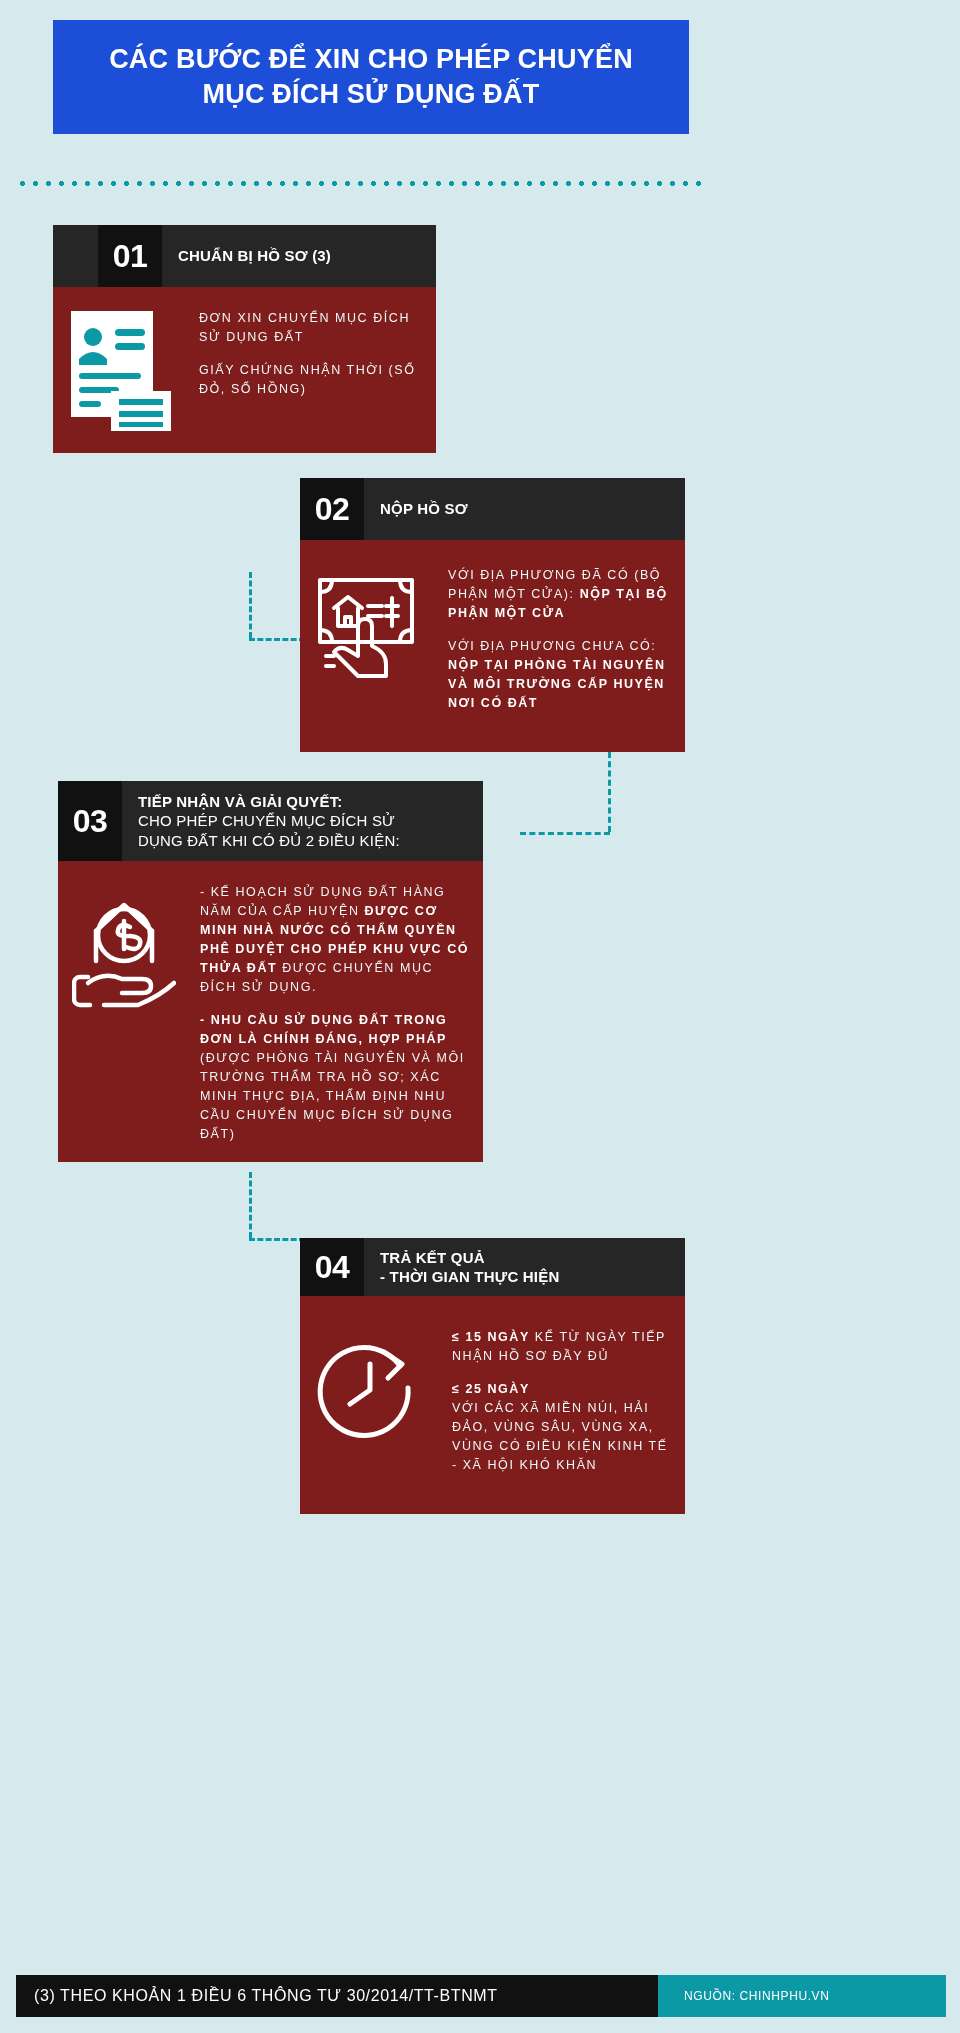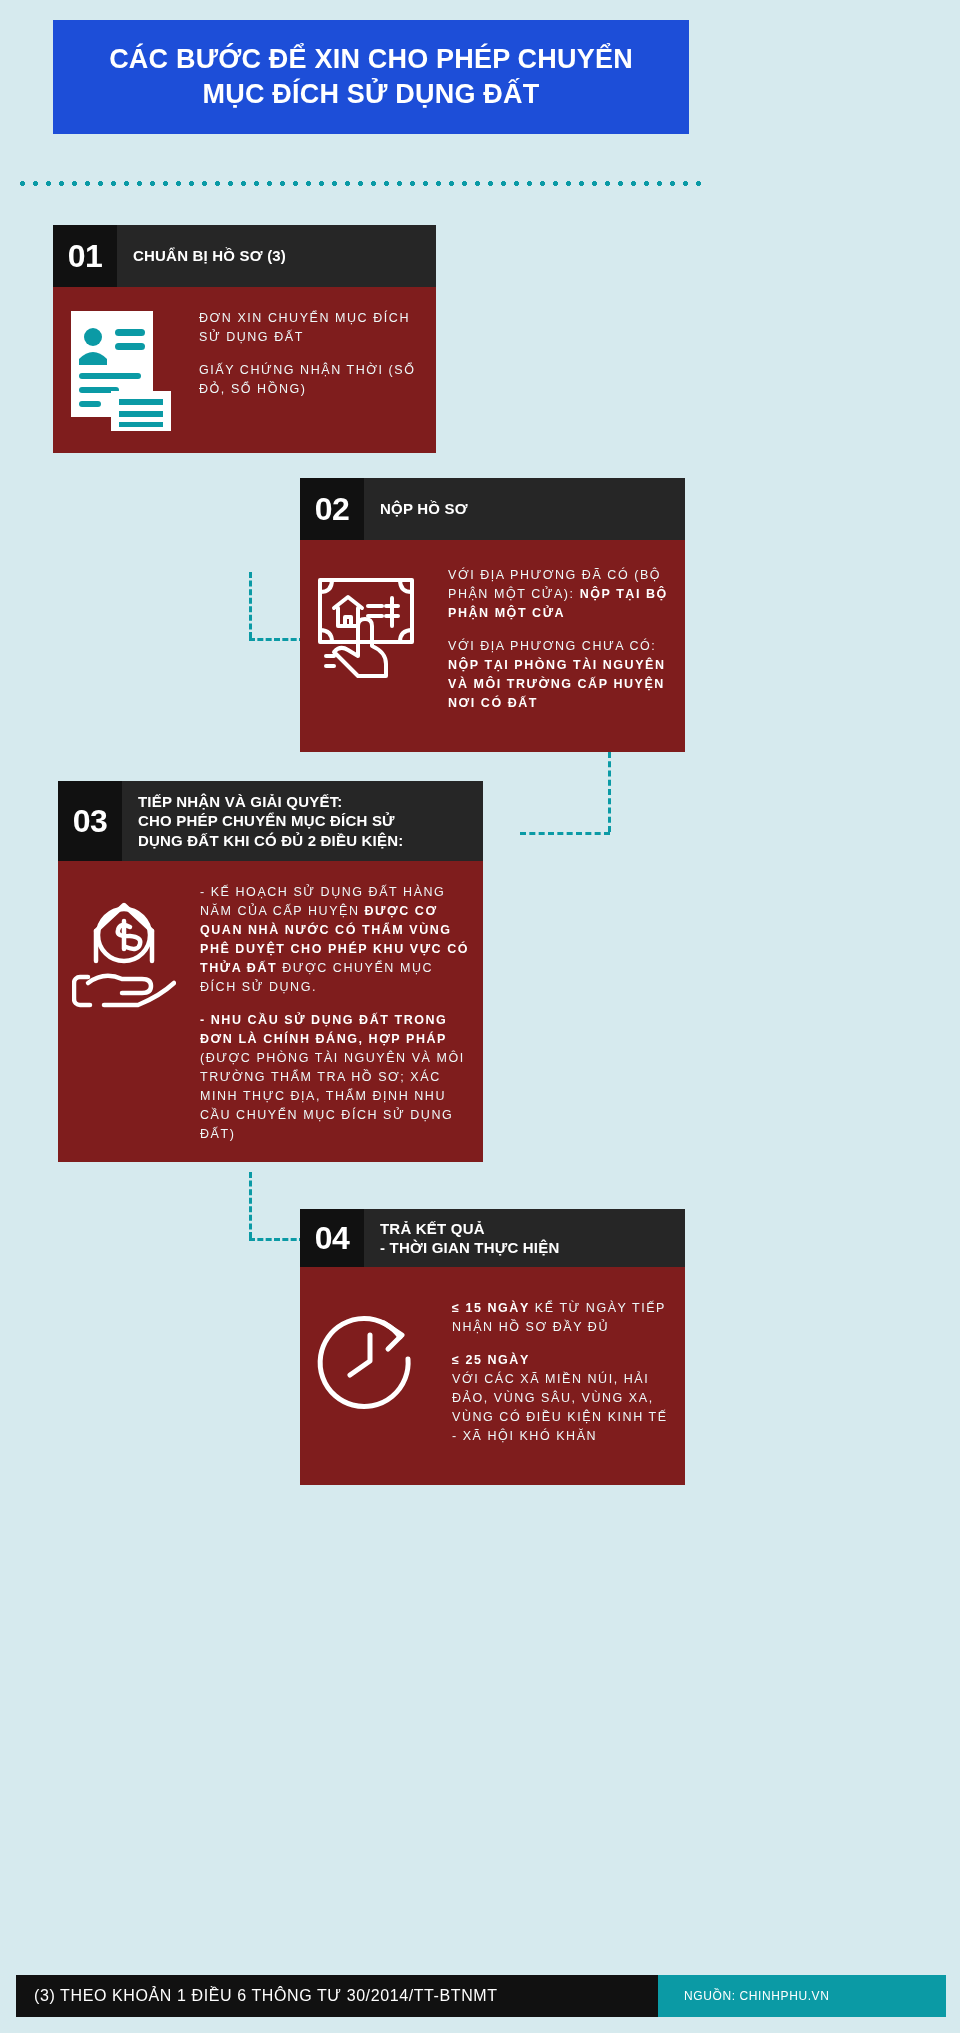--- a/index.html
+++ b/index.html
@@ -77,21 +77,21 @@
   .step-title {
     color: #ffffff;
     display: flex;
     flex-direction: column;
     justify-content: center;
     padding: 8px 12px 8px 16px;
     font-size: 15px;
     line-height: 1.3;
   }
   .step-title .t-bold { font-weight: bold; letter-spacing: 0.2px; }
-  .step-title .t-reg  { font-weight: bold; letter-spacing: 0.2px; }
+  .step-title .t-reg  { font-weight: normal; letter-spacing: 0.2px; }
 
   .step-body {
     background: #7f1d1d;
     display: flex;
     align-items: flex-start;
     padding: 16px 14px 18px 14px;
     gap: 10px;
   }
   .step-body .icon-wrap {
     flex: 0 0 auto;
@@ -106,39 +106,39 @@
     line-height: 1.52;
     letter-spacing: 1.55px;
     flex: 1 1 auto;
   }
   .body-text p { margin: 0 0 14px 0; }
   .body-text p:last-child { margin-bottom: 0; }
   .body-text b { font-weight: bold; color: #ffffff; }
 
   
   #step-01 { left: 53px; top: 225px; width: 383px; }
-  #step-01 .step-head { height: 62px; }
+  #step-01 .step-head { height: 62px; padding-left: 45px; }
   #step-01 .step-body { min-height: 148px; }
   #step-01 .body-text { padding-left: 14px; padding-top: 6px; }
 
   
   #step-02 { left: 300px; top: 478px; width: 385px; }
   #step-02 .step-head { height: 62px; }
   #step-02 .step-body { min-height: 212px; padding-top: 26px; }
   #step-02 .body-text { padding-left: 16px; }
 
   
   #step-03 { left: 58px; top: 781px; width: 425px; }
   #step-03 .step-head { min-height: 80px; }
   #step-03 .step-body { min-height: 290px; padding-top: 22px; }
   #step-03 .body-text { padding-left: 14px; }
 
   
   #step-04 { left: 300px; top: 1209px; width: 385px; }
-  #step-04 .step-head { height: 57px; }
+  #step-04 .step-head { height: 57px; margin-top: 29px; }
   #step-04 .step-body { min-height: 218px; padding-top: 32px; }
   #step-04 .body-text { padding-left: 16px; }
 
   
   .connector { position: absolute; }
   .conn-v {
     position: absolute;
     width: 0;
     border-left: 3px dashed #0b9aa5;
   }
@@ -304,21 +304,21 @@
         </g>
         <g fill="none" stroke="#ffffff" stroke-width="4.5" stroke-linecap="round" stroke-linejoin="round">
           <path d="M16 96 q16 -12 34 -4 h20 q9 0 9 7 t-9 7 h-20"></path>
           <path d="M16 90 h-8 a6 6 0 0 0 -6 6 v16 a6 6 0 0 0 6 6 h10"></path>
           <path d="M32 118 h34 q22 -9 36 -22"></path>
         </g>
       </svg>
     </div>
     <div class="body-text">
       <p>
-        <span>- KẾ HOẠCH SỬ DỤNG ĐẤT HÀNG NĂM CỦA CẤP HUYỆN </span><b>ĐƯỢC CƠ QUAN NHÀ NƯỚC CÓ THẨM VÙNG PHÊ DUYỆT CHO PHÉP KHU VỰC CÓ THỬA ĐẤT</b><span> ĐƯỢC CHUYỂN MỤC ĐÍCH SỬ DỤNG.</span>
+        <span>- KẾ HOẠCH SỬ DỤNG ĐẤT HÀNG NĂM CỦA CẤP HUYỆN </span><b>ĐƯỢC CƠ MINH NHÀ NƯỚC CÓ THẨM QUYỀN PHÊ DUYỆT CHO PHÉP KHU VỰC CÓ THỬA ĐẤT</b><span> ĐƯỢC CHUYỂN MỤC ĐÍCH SỬ DỤNG.</span>
       </p>
       <p>
         <b>- NHU CẦU SỬ DỤNG ĐẤT TRONG ĐƠN LÀ CHÍNH ĐÁNG, HỢP PHÁP</b><span> (ĐƯỢC PHÒNG TÀI NGUYÊN VÀ MÔI TRƯỜNG THẨM TRA HỒ SƠ; XÁC MINH THỰC ĐỊA, THẨM ĐỊNH NHU CẦU CHUYỂN MỤC ĐÍCH SỬ DỤNG ĐẤT)</span>
       </p>
     </div>
   </div>
 </div>
 
 <div class="connector" id="conn-3">
   <div class="conn-v" style="left:249px; top:1172px; height:66px;"></div>

